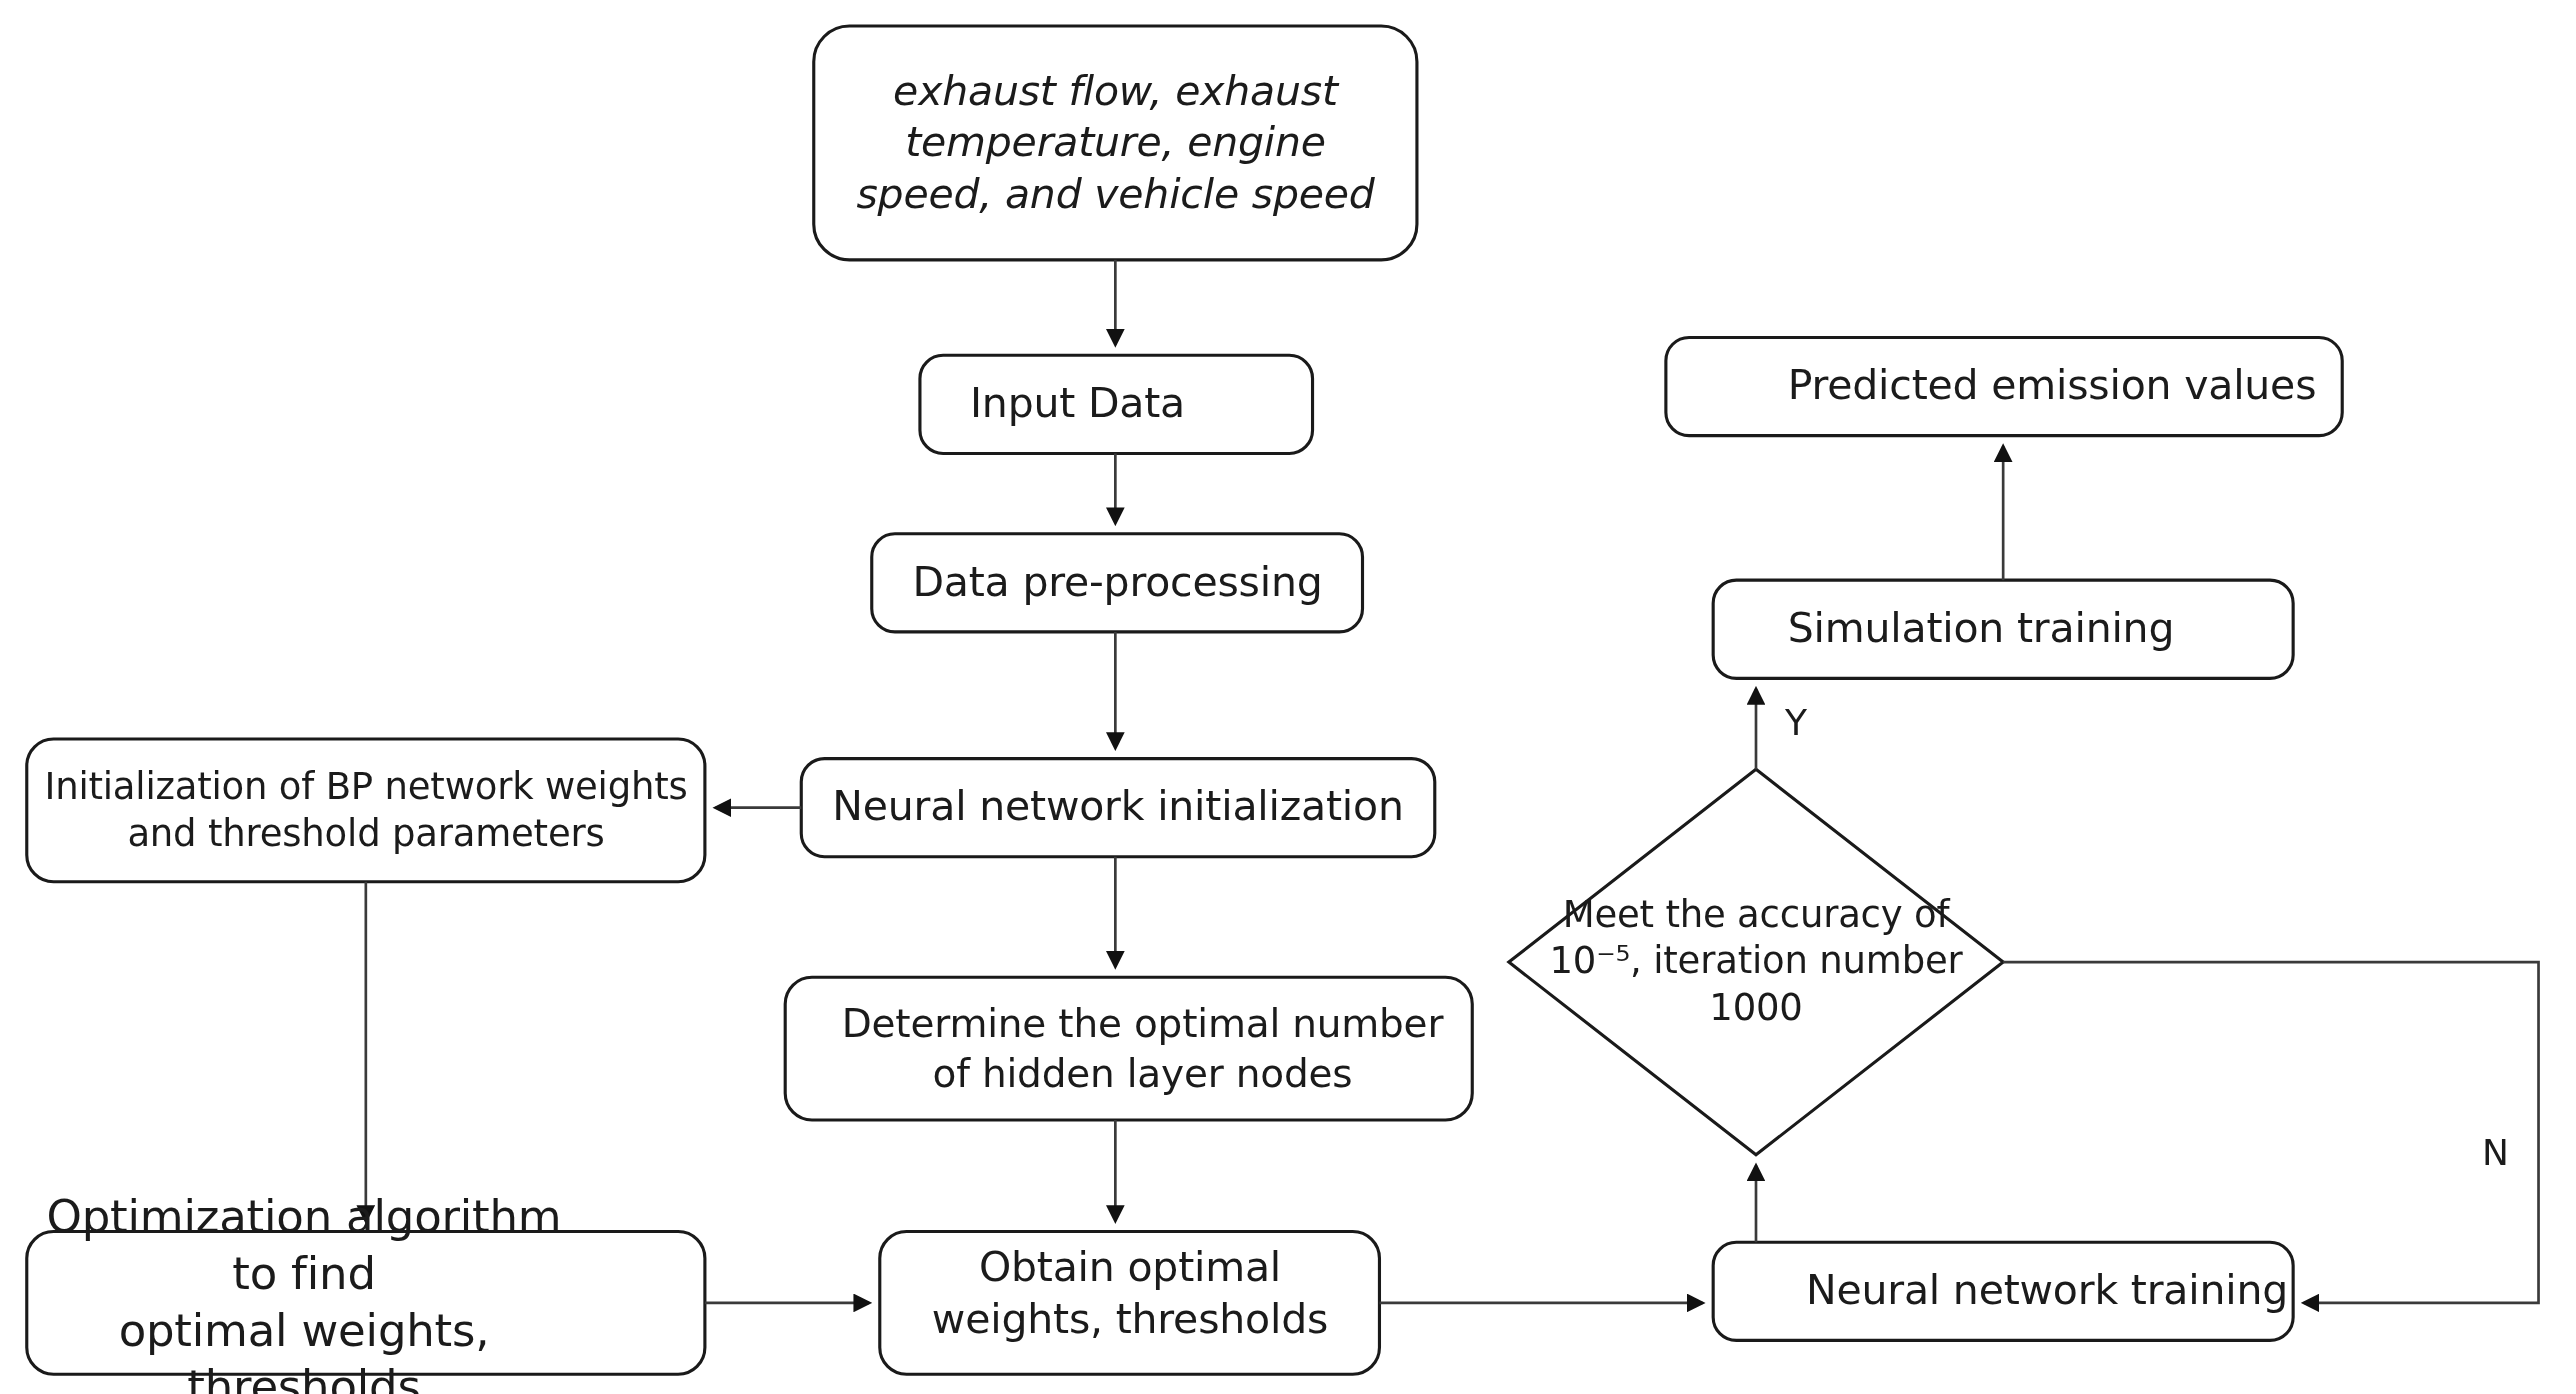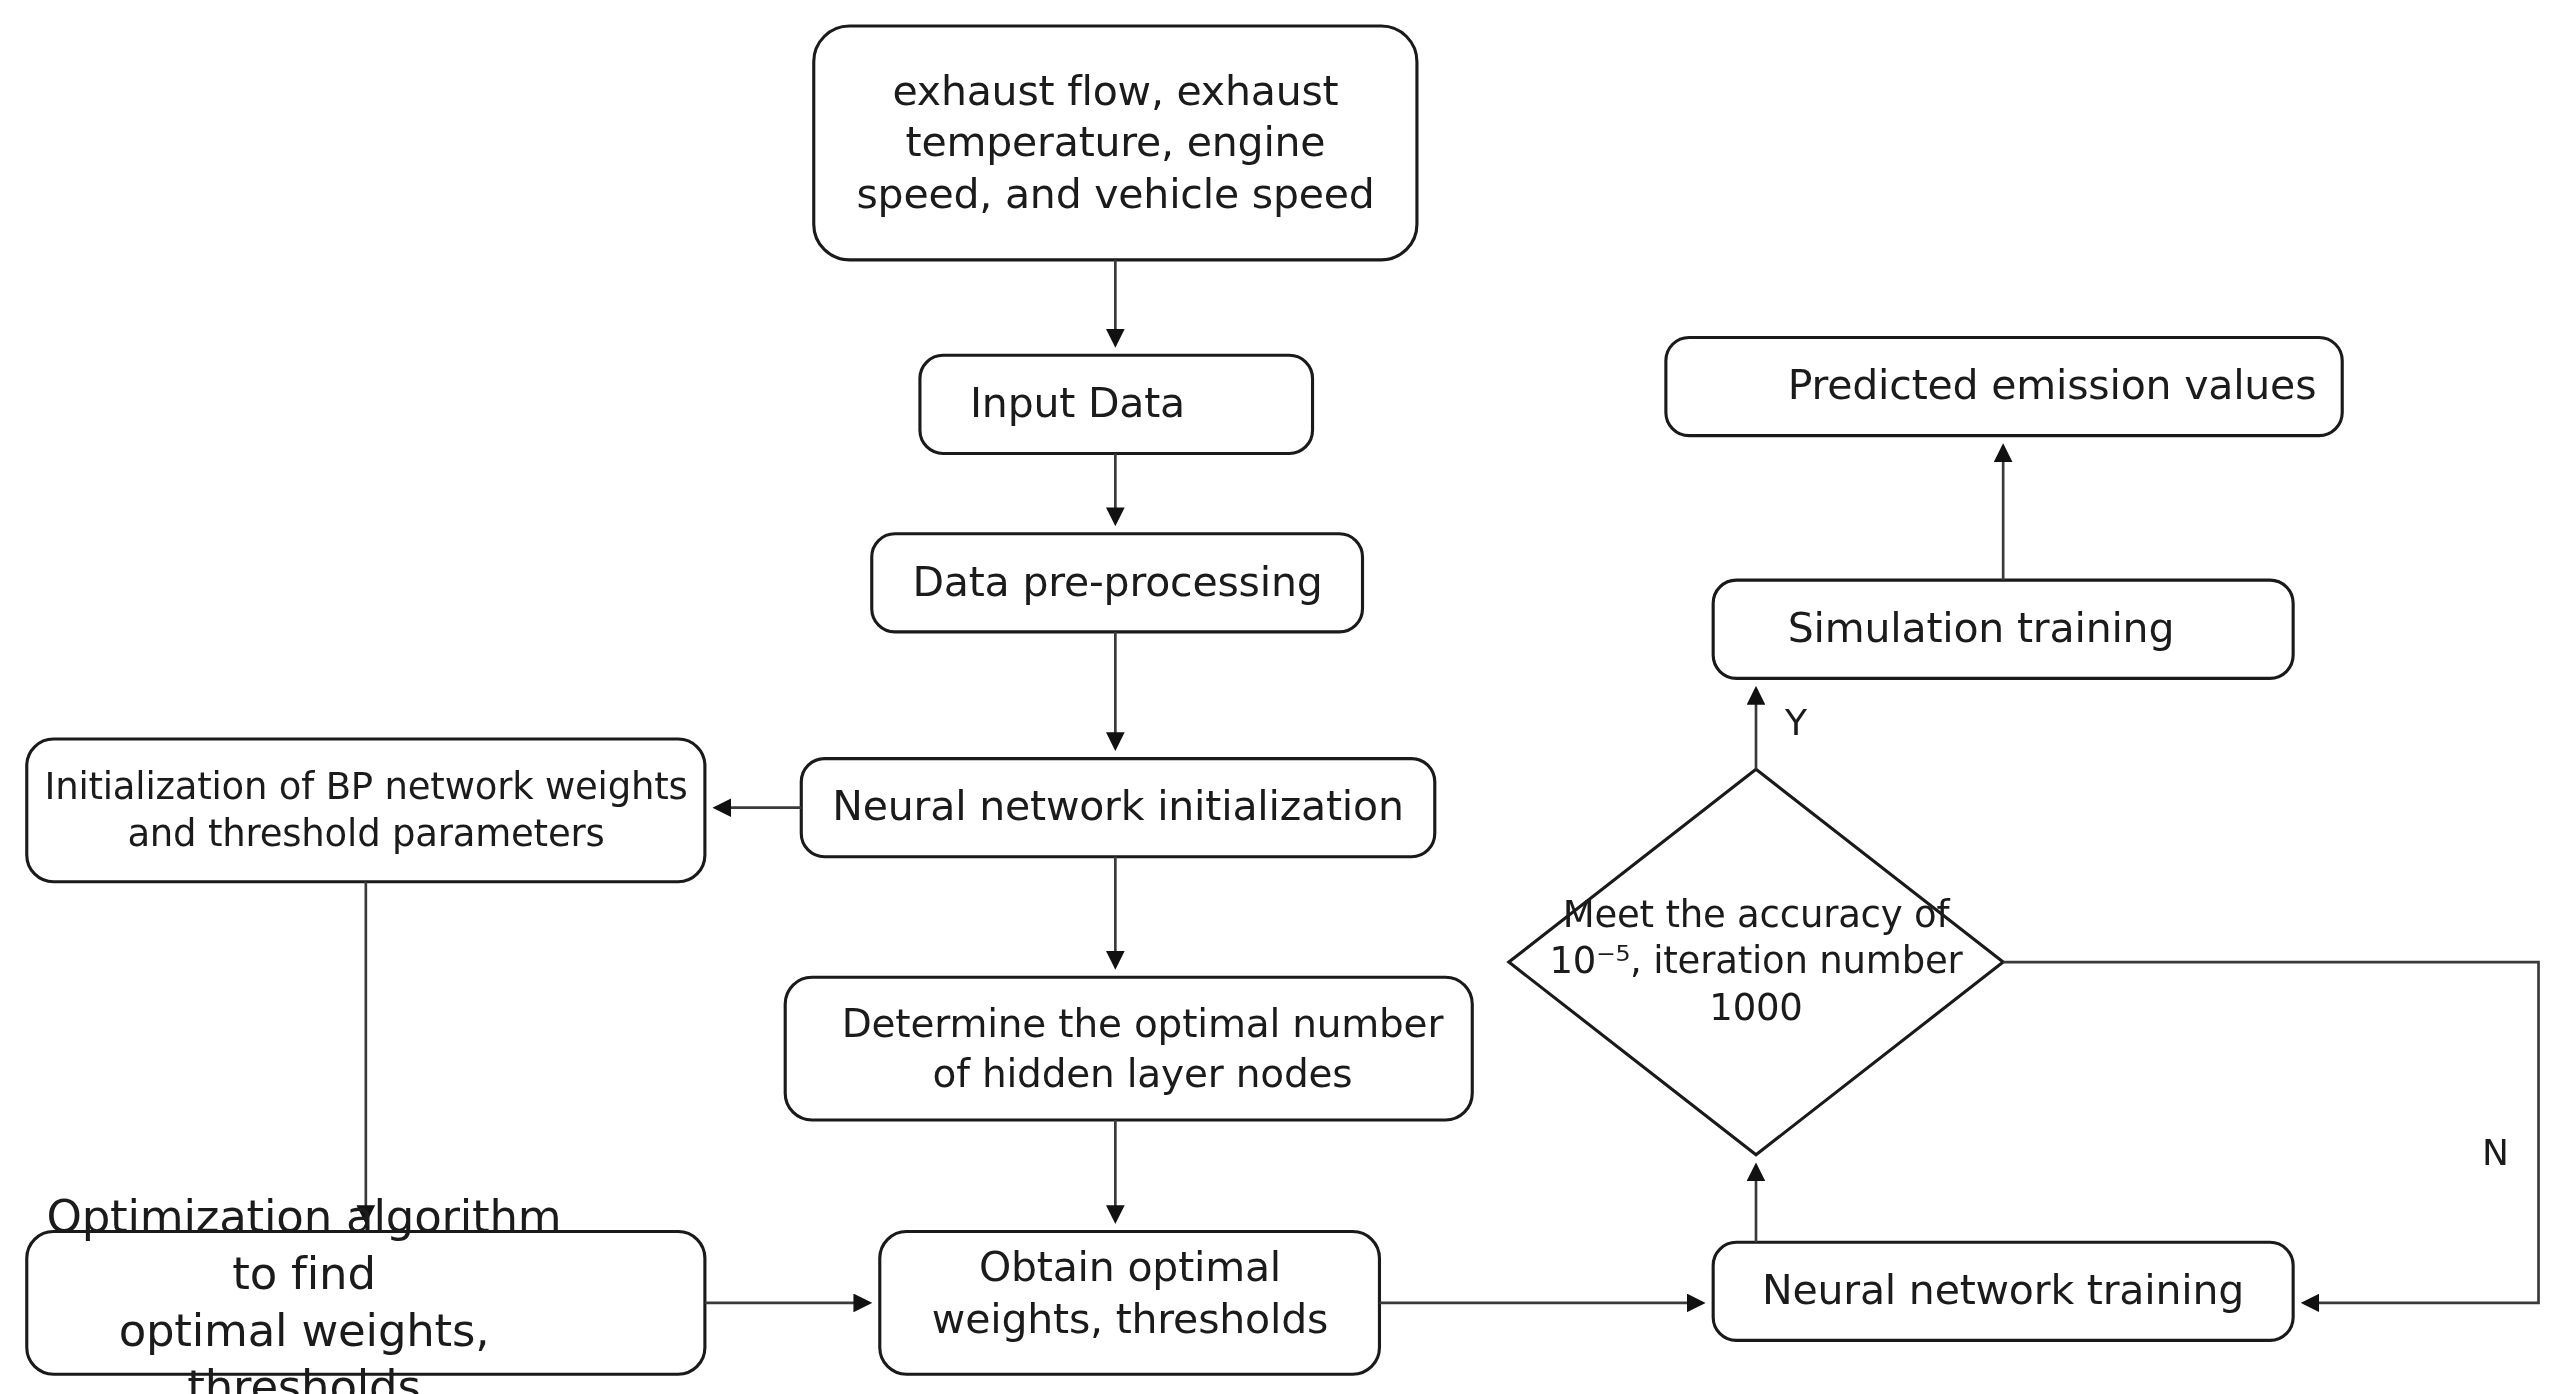--- a/index.html
+++ b/index.html
@@ -119,21 +119,21 @@
 
     <line class="edge-line" x1="1968" y1="1392" x2="1968" y2="1306" marker-end="url(#ah)"></line>
 
     <line class="edge-line" x1="1968" y1="862" x2="1968" y2="772" marker-end="url(#ah)"></line>
 
     <line class="edge-line" x1="2245" y1="650" x2="2245" y2="500" marker-end="url(#ah)"></line>
 
     <path class="edge-line" d="M 2245 1078 L 2845 1078 L 2845 1460 L 2582 1460" marker-end="url(#ah)"></path>
   </svg>
 
-  <div class="node-label" style="left:814px; top:26px; width:603px; height:234px; font-size:41px;">
+  <div class="node-label" style="left:814px; top:26px; width:603px; height:234px; font-size:41px;font-style:italic;">
     <span>
       <span>exhaust flow, exhaust</span>
       <span>temperature, engine</span>
       <span>speed, and vehicle speed</span>
     </span>
   </div>
 
   <div class="node-label" style="left:920px; top:355px; width:315px; height:98px; font-size:41px;">
     <span>Input Data</span>
   </div>
@@ -167,21 +167,21 @@
     </span>
   </div>
 
   <div class="node-label" style="left:880px; top:1231px; width:500px; height:125px; font-size:41px;">
     <span>
       <span>Obtain optimal</span>
       <span>weights, thresholds</span>
     </span>
   </div>
 
-  <div class="node-label" style="left:1713px; top:1242px; width:580px; height:98px; font-size:41px;">
+  <div class="node-label" style="left:1713px; top:1242px; width:580px; height:98px; font-size:41px;padding-left:44px;">
     <span>Neural network training</span>
   </div>
 
   <div class="node-label" style="left:1509px; top:858px; width:494px; height:207px; font-size:37px;">
     <span>
       <span>Meet the accuracy of</span>
       <span>10⁻⁵, iteration number</span>
       <span>1000</span>
     </span>
   </div>

